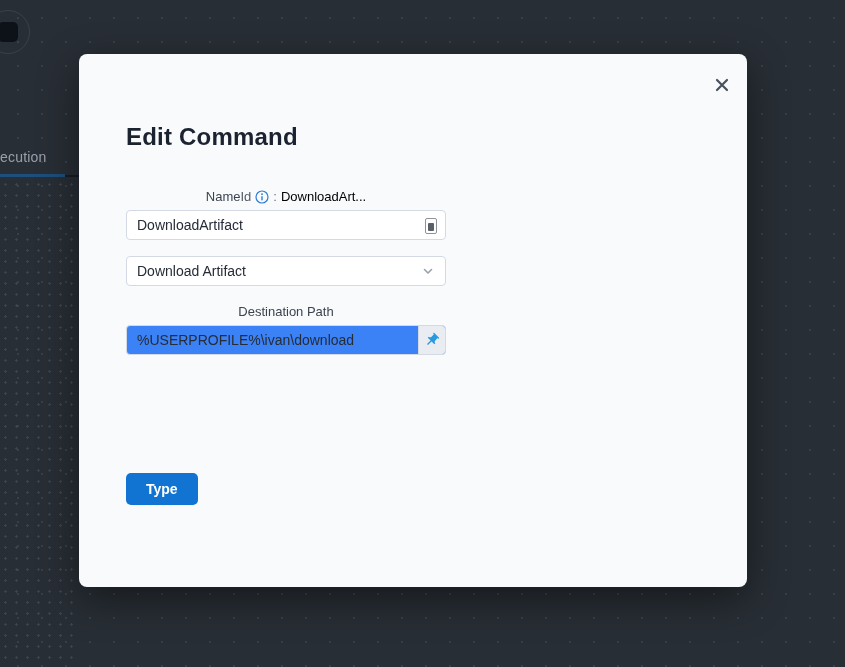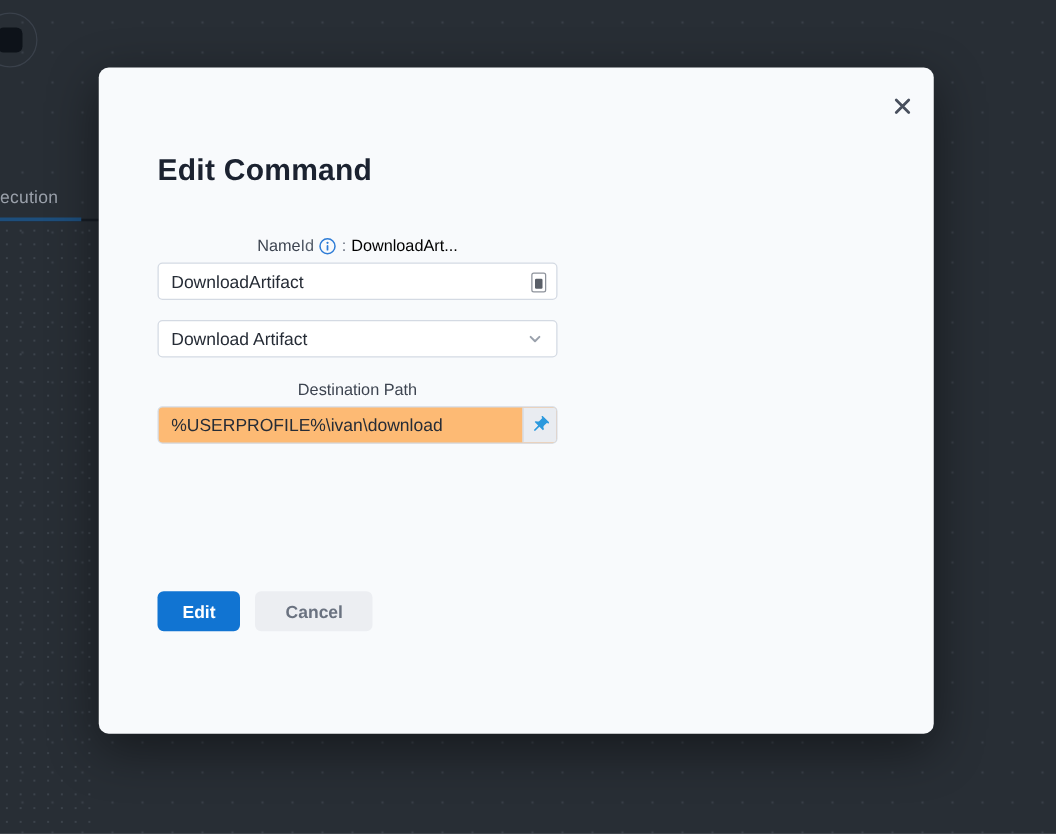--- a/index.html
+++ b/index.html
@@ -97,21 +97,21 @@
   .select {
     height:30px; margin-bottom:17px;
     background:#fff; border:1px solid #d4dae3; border-radius:4px;
     display:flex; align-items:center; justify-content:space-between;
     padding:0 10px; cursor:pointer;
   }
   .select-value { font-size:14px; color:#262c36;text-align:right; }
 
   .dest-wrap {
     height:30px; display:flex; align-items:stretch;
-    background:#fdba74; border:1px solid #d4dae3; border-radius:4px;
+    background:#3b82f6; border:1px solid #d4dae3; border-radius:4px;
     overflow:hidden;
   }
   .dest-wrap .text-input { padding-right:10px; }
   .pin-addon {
     width:27px; background:#e9ecf1; border-left:1px solid #d4dae3;
     display:flex; align-items:center; justify-content:center;
     cursor:pointer; flex:0 0 27px;
   }
 
   .btn-row { display:flex; gap:12px; margin-top:118px; }
@@ -184,18 +184,17 @@
     <div class="dest-wrap">
       <input class="text-input" type="text" value="%USERPROFILE%\ivan\download" style="">
       <span class="pin-addon">
         <svg width="16" height="16" viewBox="0 0 24 24">
           <path transform="rotate(45 12 12)" fill="#2b99dd" d="M16 9 V4 h1 c0.55 0 1 -0.45 1 -1 s-0.45 -1 -1 -1 H7 C6.45 2 6 2.45 6 3 s0.45 1 1 1 h1 v5 c0 1.66 -1.34 3 -3 3 v2 h5.97 v7 l1 1 l1 -1 v-7 H19 v-2 c-1.66 0 -3 -1.34 -3 -3 z"></path>
         </svg>
       </span>
     </div>
 
     <div class="btn-row">
-      <button class="btn btn-save">Edit</button>
-      <button class="btn btn-cancel">Cancel</button>
+      <button class="btn btn-save">Type</button>
     </div>
 
   </div>
 </div>
 
 </body></html>

